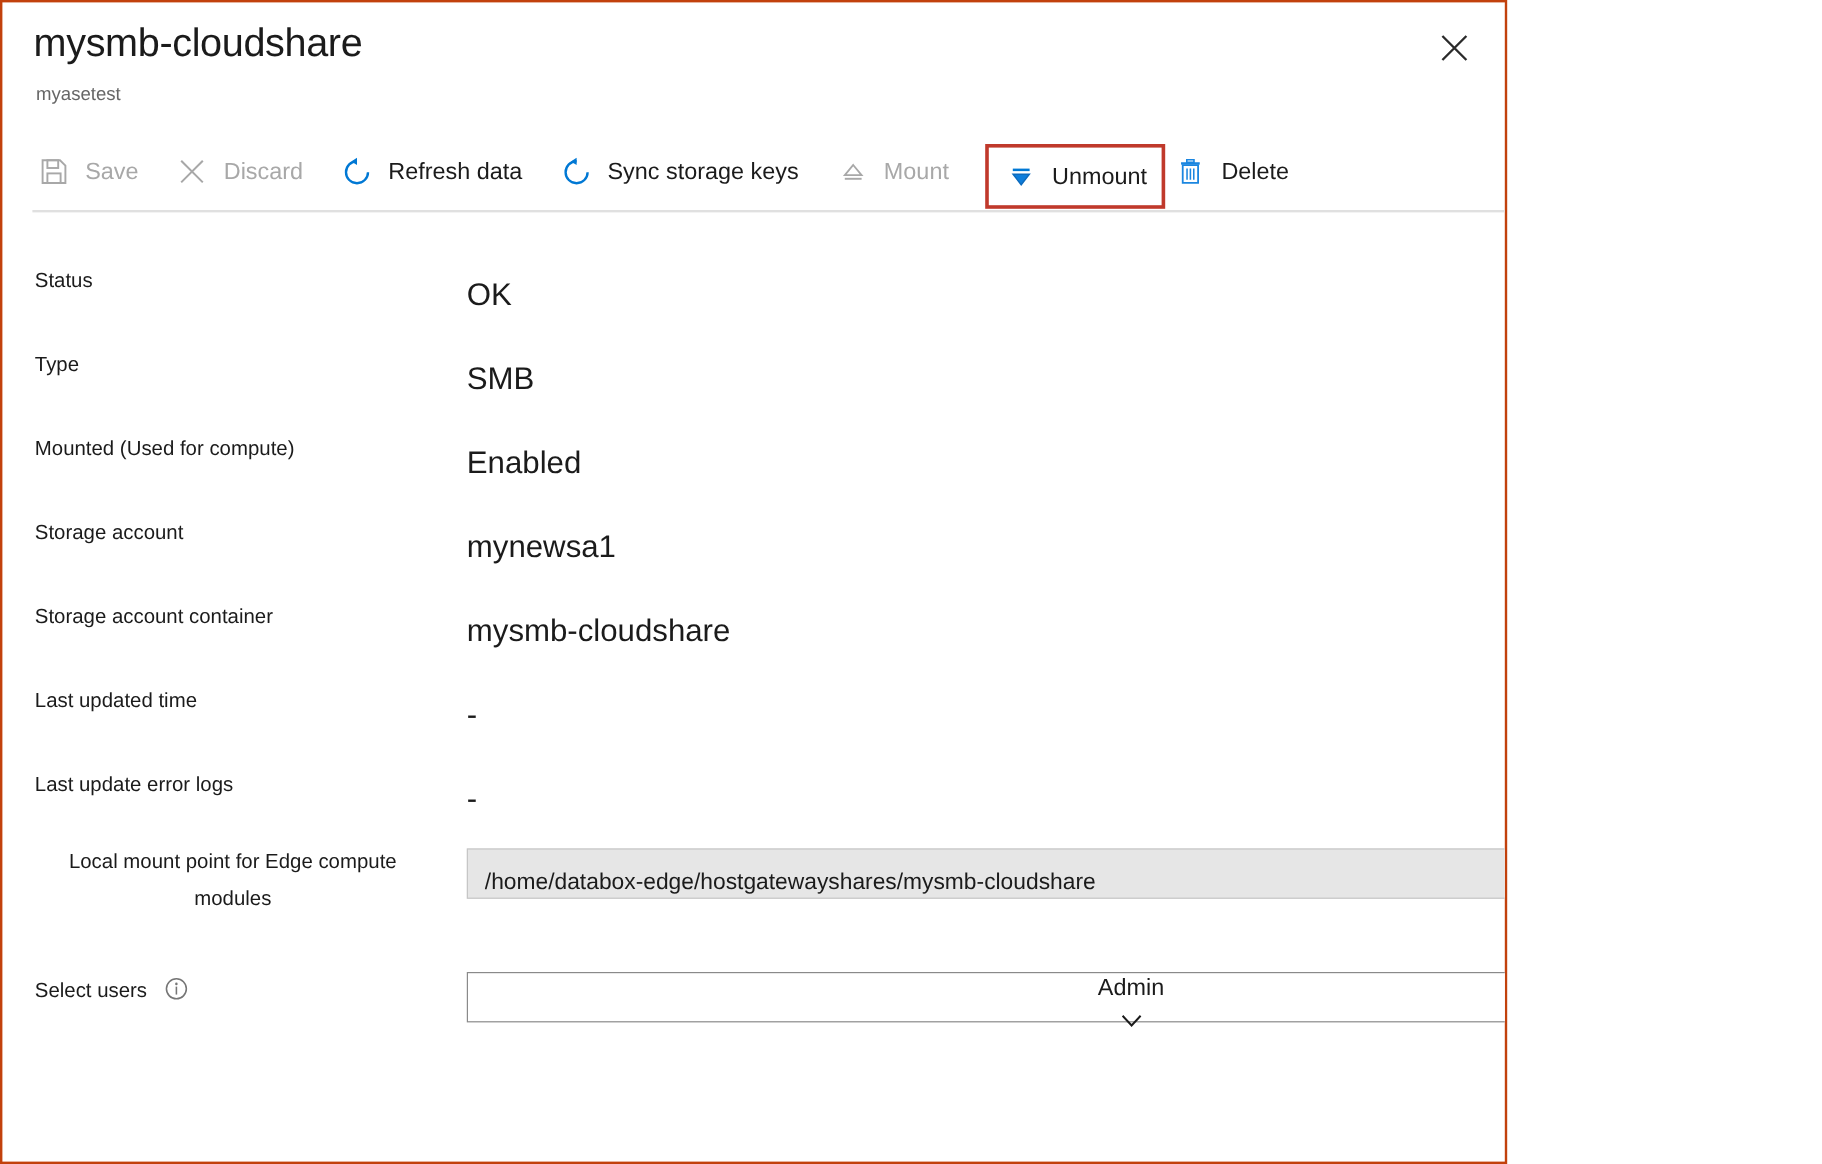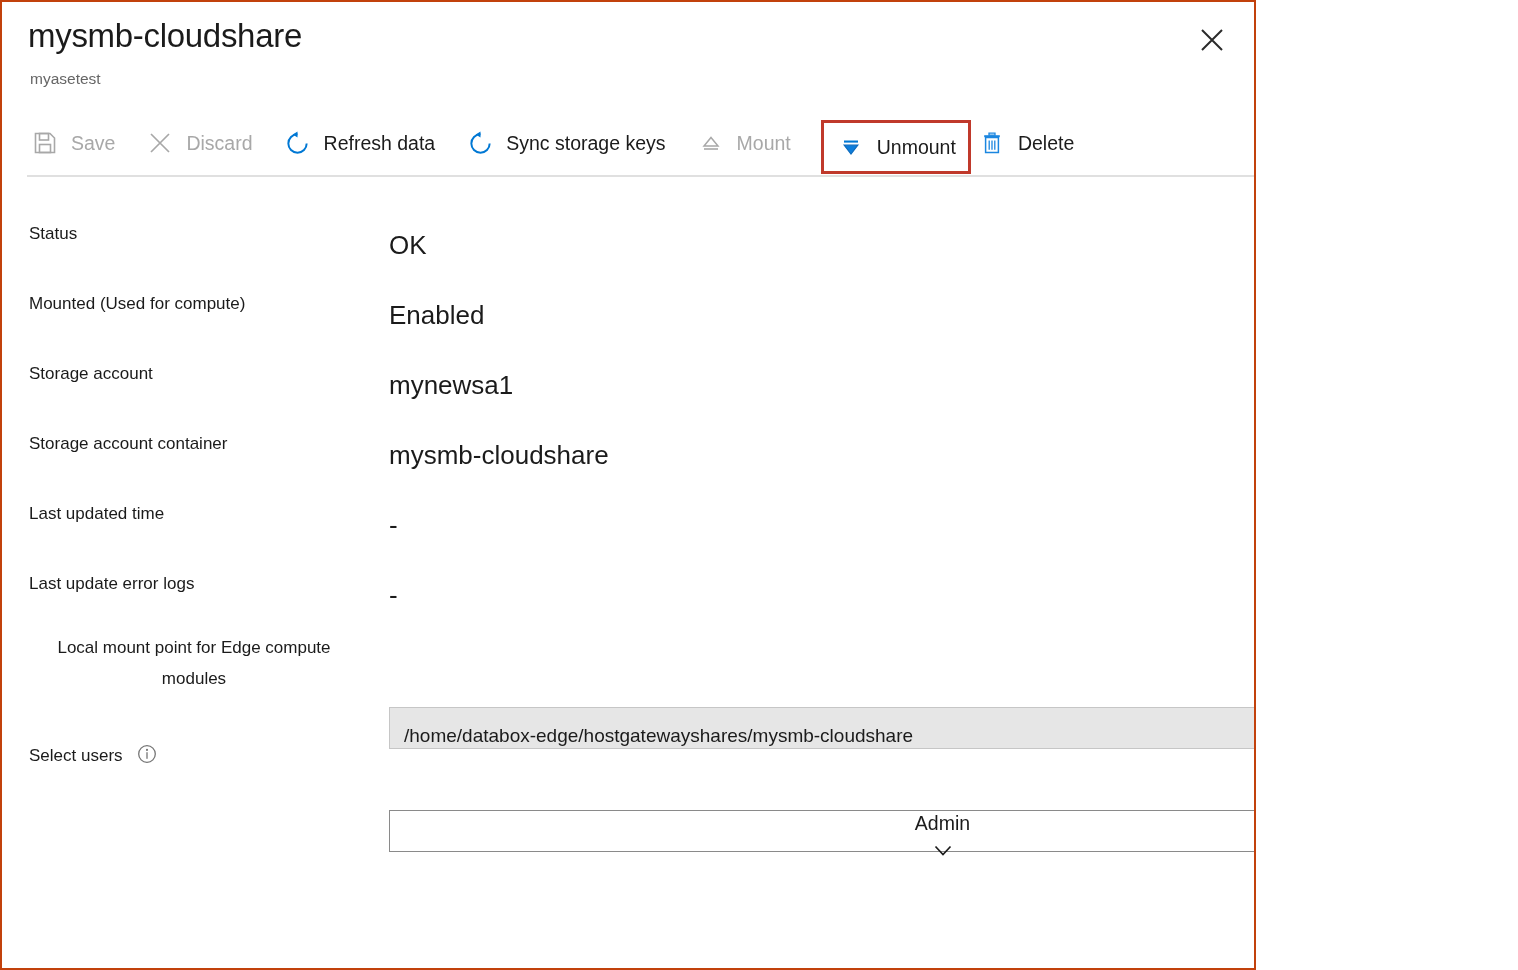--- a/index.html
+++ b/index.html
@@ -318,20 +318,24 @@
 
   <div class="divider"></div>
 
   <div class="props">
 
     <div class="prop-row">
       <div class="prop-label">Status</div>
       <div class="prop-value">OK</div>
     </div>
 
+    <div class="prop-row">
+      <div class="prop-label">Type</div>
+      <div class="prop-value">SMB</div>
+    </div>
 
     <div class="prop-row">
       <div class="prop-label">Mounted (Used for compute)</div>
       <div class="prop-value">Enabled</div>
     </div>
 
     <div class="prop-row">
       <div class="prop-label">Storage account</div>
       <div class="prop-value">mynewsa1</div>
     </div>

